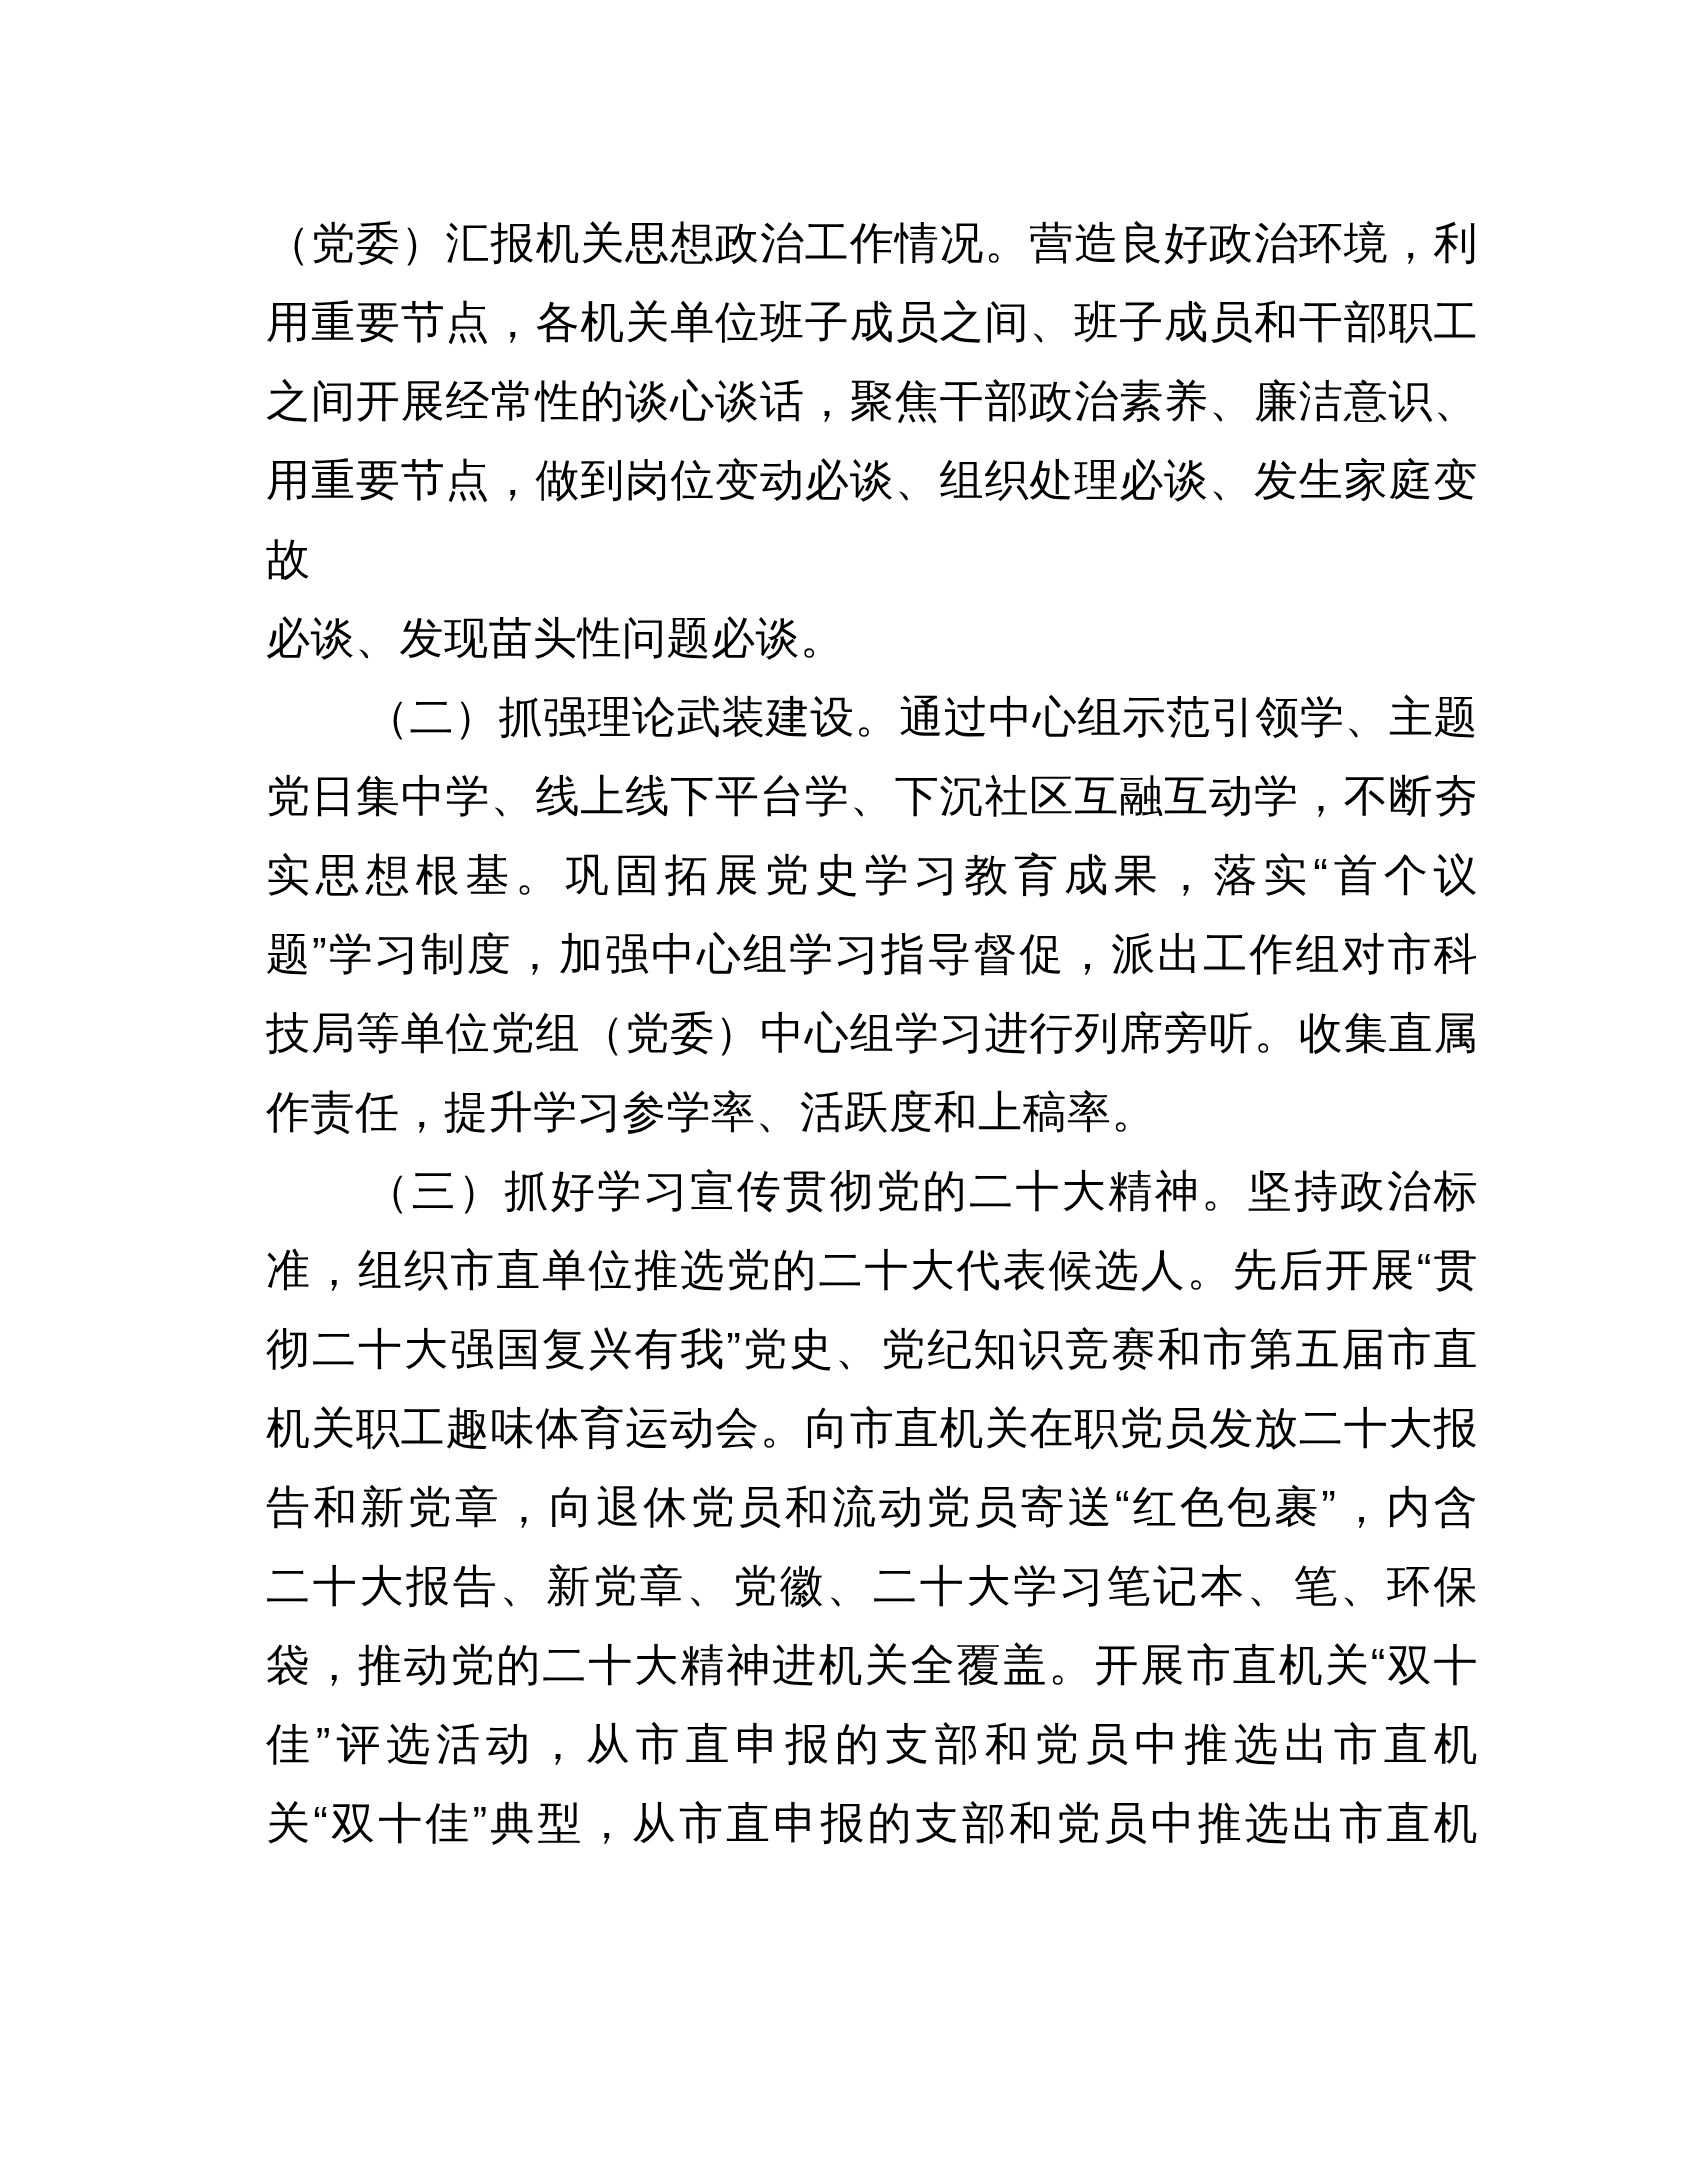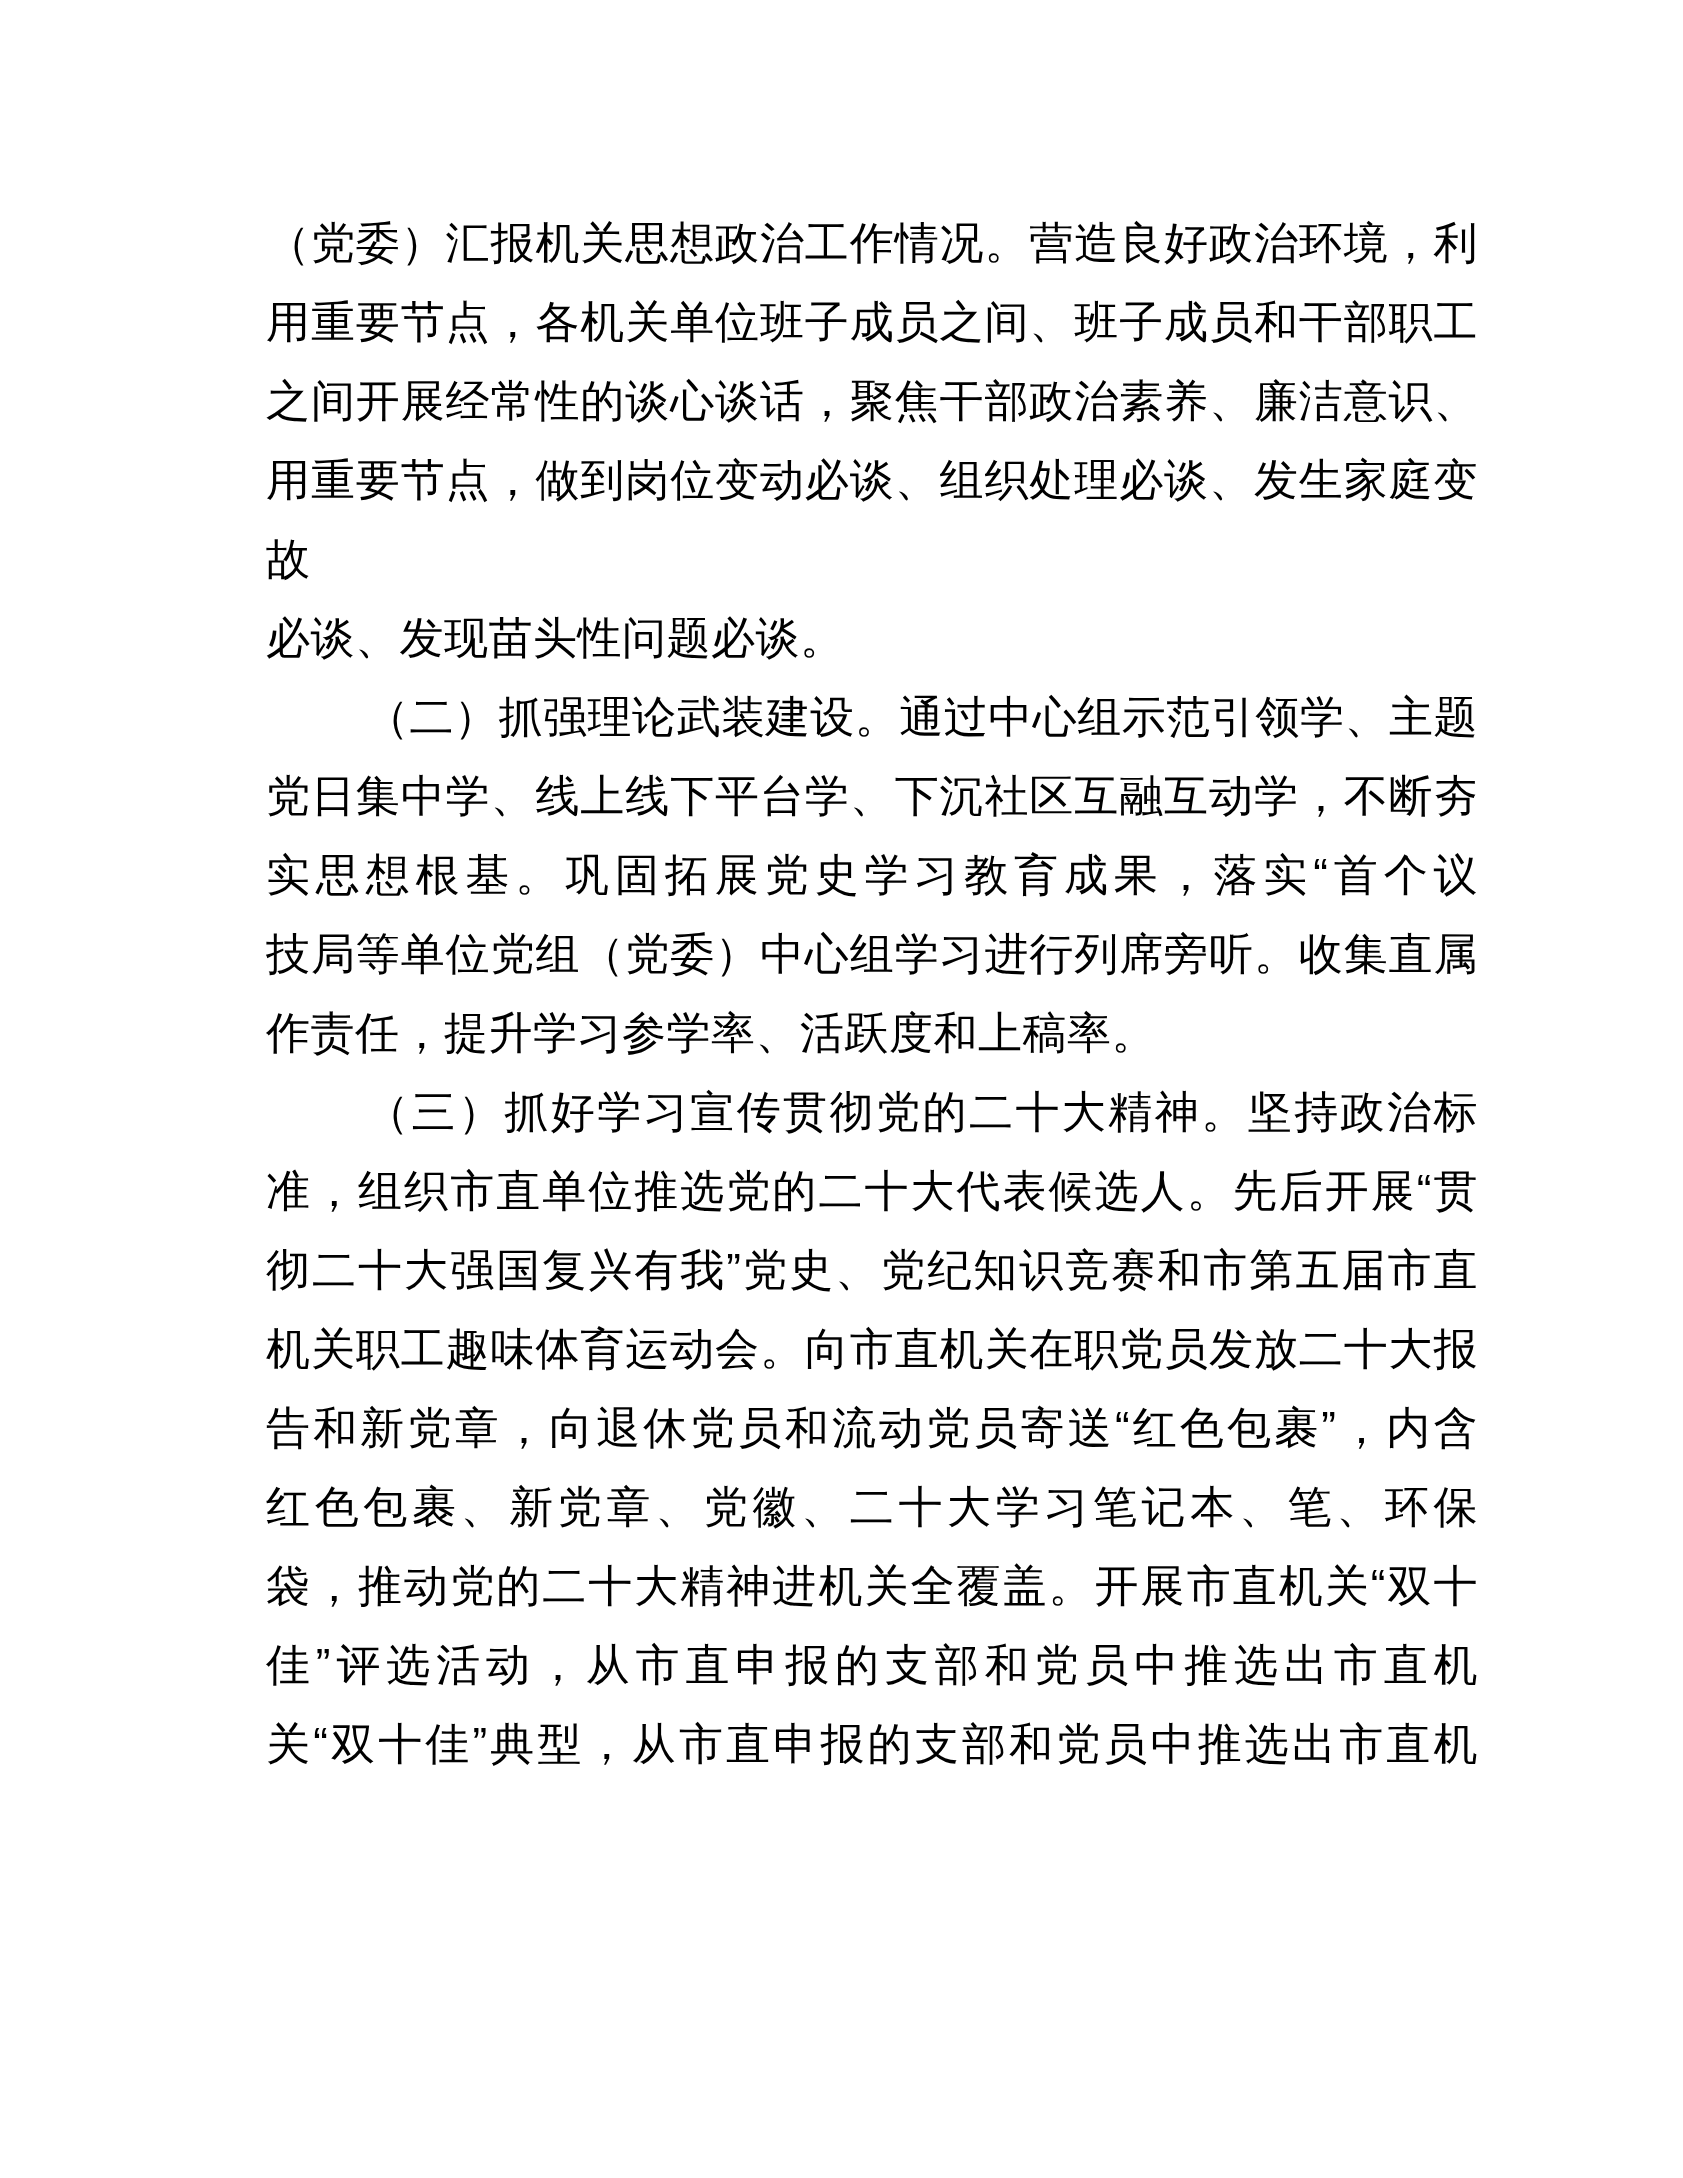--- a/index.html
+++ b/index.html
@@ -55,31 +55,32 @@
       <div class="line">用重要节点，各机关单位班子成员之间、班子成员和干部职工</div>
       <div class="line">之间开展经常性的谈心谈话，聚焦干部政治素养、廉洁意识、</div>
       <div class="line">用重要节点，做到岗位变动必谈、组织处理必谈、发生家庭变故</div>
       <div class="line para-end">必谈、发现苗头性问题必谈。</div>
     </div>
 
     <div class="paragraph">
       <div class="line first-indent">（二）抓强理论武装建设。通过中心组示范引领学、主题</div>
       <div class="line">党日集中学、线上线下平台学、下沉社区互融互动学，不断夯</div>
       <div class="line">实思想根基。巩固拓展党史学习教育成果，落实“首个议</div>
+      <div class="line">题”学习制度，加强中心组学习指导督促，派出工作组对市科</div>
       <div class="line">技局等单位党组（党委）中心组学习进行列席旁听。收集直属</div>
       <div class="line para-end">作责任，提升学习参学率、活跃度和上稿率。</div>
     </div>
 
     <div class="paragraph">
       <div class="line first-indent">（三）抓好学习宣传贯彻党的二十大精神。坚持政治标</div>
       <div class="line">准，组织市直单位推选党的二十大代表候选人。先后开展“贯</div>
       <div class="line">彻二十大强国复兴有我”党史、党纪知识竞赛和市第五届市直</div>
       <div class="line">机关职工趣味体育运动会。向市直机关在职党员发放二十大报</div>
       <div class="line">告和新党章，向退休党员和流动党员寄送“红色包裹”，内含</div>
-      <div class="line">红色包裹、新党章、党徽、二十大学习笔记本、笔、环保</div>
+      <div class="line">二十大报告、新党章、党徽、二十大学习笔记本、笔、环保</div>
       <div class="line">袋，推动党的二十大精神进机关全覆盖。开展市直机关“双十</div>
       <div class="line">佳”评选活动，从市直申报的支部和党员中推选出市直机</div>
       <div class="line">关“双十佳”典型，从市直申报的支部和党员中推选出市直机</div>
     </div>
 
   </div>
 </div>
 
 
 </body></html>

